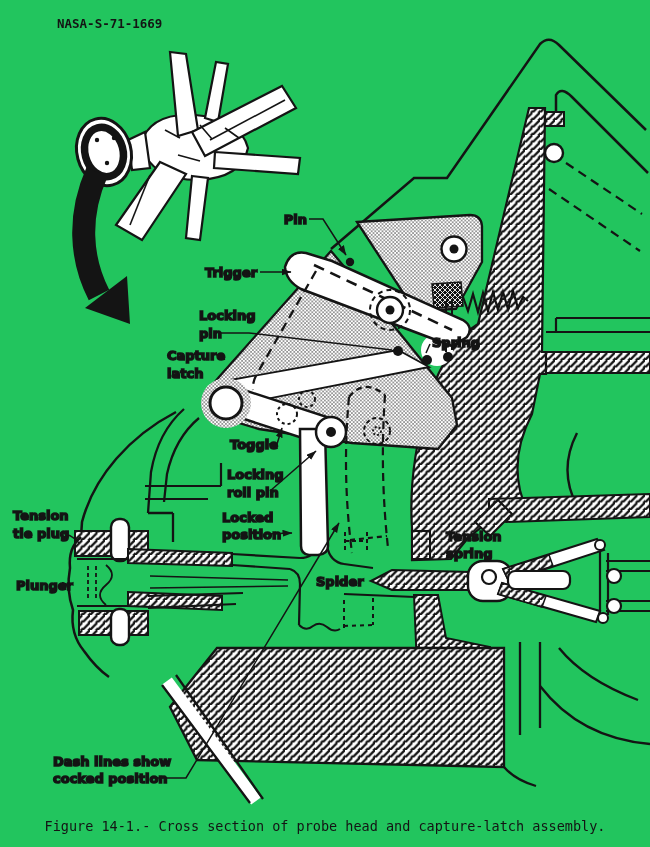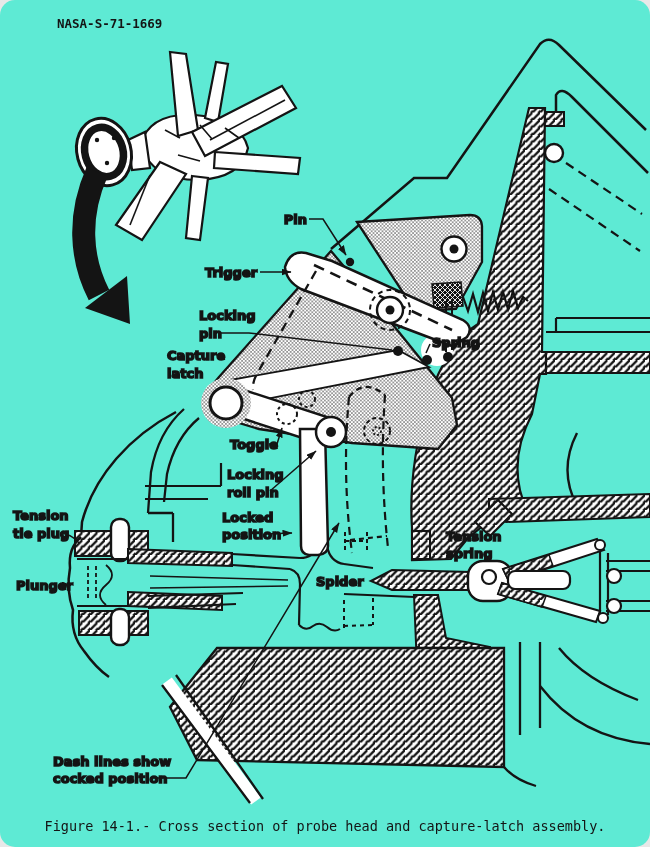--- a/index.html
+++ b/index.html
@@ -1,16 +1,16 @@
 <!DOCTYPE html>
 <html><head>
 <meta charset="utf-8">
 <style>
   html,body{margin:0;padding:0;background:#e8e8e8;}
-  #page{width:650px;height:847px;background:#5eead4;position:relative;margin:0 auto;overflow:hidden;border-radius:15px;}
+  #page{width:650px;height:847px;background:#22c55e;position:relative;margin:0 auto;overflow:hidden;}
   svg{display:block;}
   .lbl{font-family:"DejaVu Sans",sans-serif;font-size:13px;font-weight:600;fill:#141414;}
   .nid{font-family:"DejaVu Sans Mono",monospace;font-size:12.5px;font-weight:700;fill:#141414;}
   .cap{font-family:"DejaVu Sans Mono",monospace;font-size:13.5px;fill:#141414;}
   .ink{stroke:#141414;fill:none;}
 </style>
 </head>
 <body>
 
 <div id="page">

